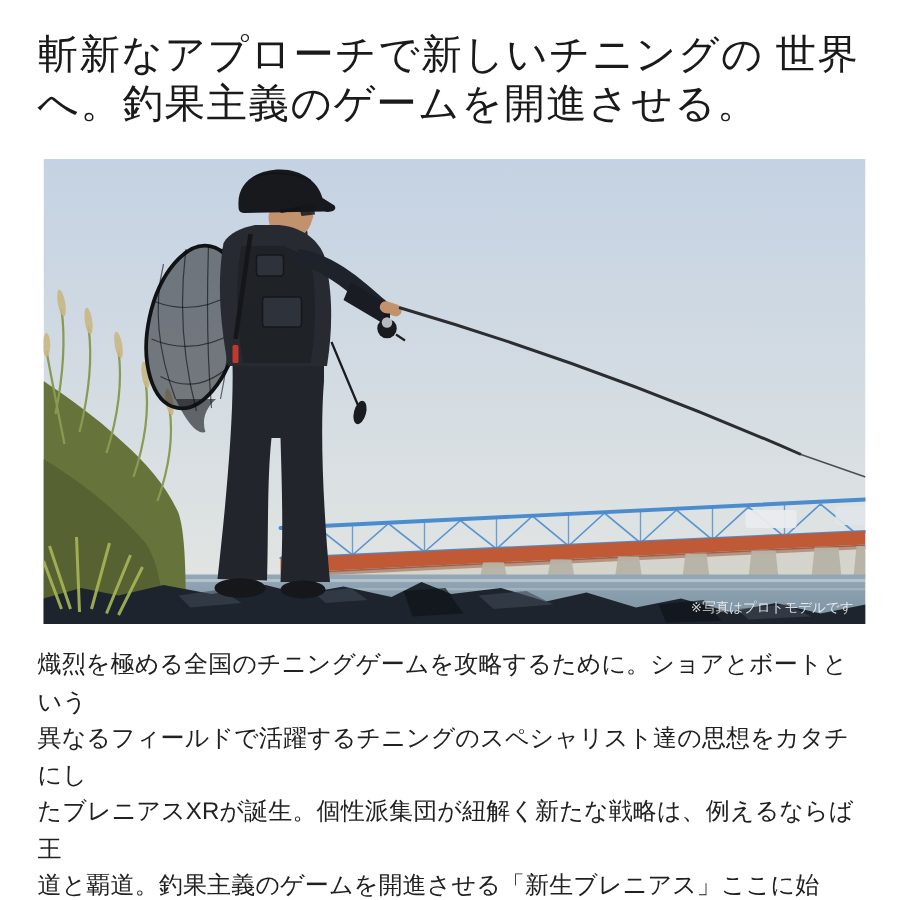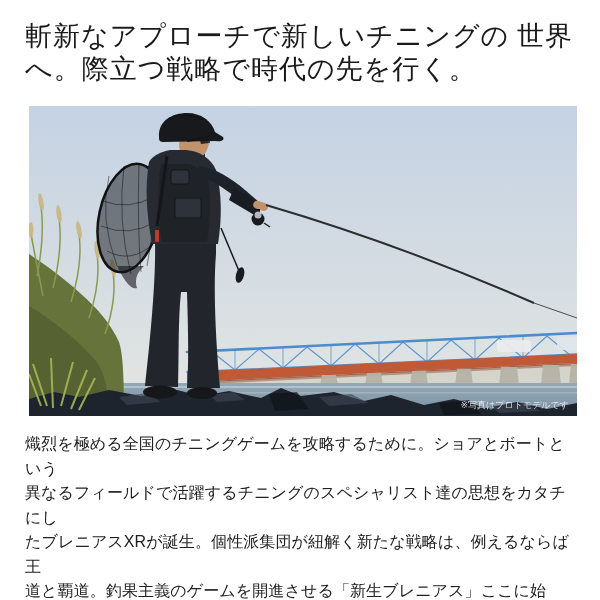--- a/index.html
+++ b/index.html
@@ -24,21 +24,21 @@
     color:#212121;
     white-space:pre-line;
   }
 </style>
 </head>
 <body>
 
 <div class="page">
 
   <h1 class="heading">斬新なアプローチで新しいチニングの 世界
-へ。際立つ戦略で時代の先を行く。</h1>
+へ。釣果主義のゲームを開進させる。</h1>
 
   <figure class="photo-figure">
     <svg viewBox="0 0 548 310" preserveAspectRatio="none">
       <defs>
         <linearGradient id="skyGrad" x1="0" y1="0" x2="0" y2="1">
           <stop offset="0" stop-color="#c4d2e3"></stop>
           <stop offset="1" stop-color="#e4e6e2"></stop>
         </linearGradient>
         <linearGradient id="waterGrad" x1="0" y1="0" x2="0" y2="1">
           <stop offset="0" stop-color="#93a7b6"></stop>

